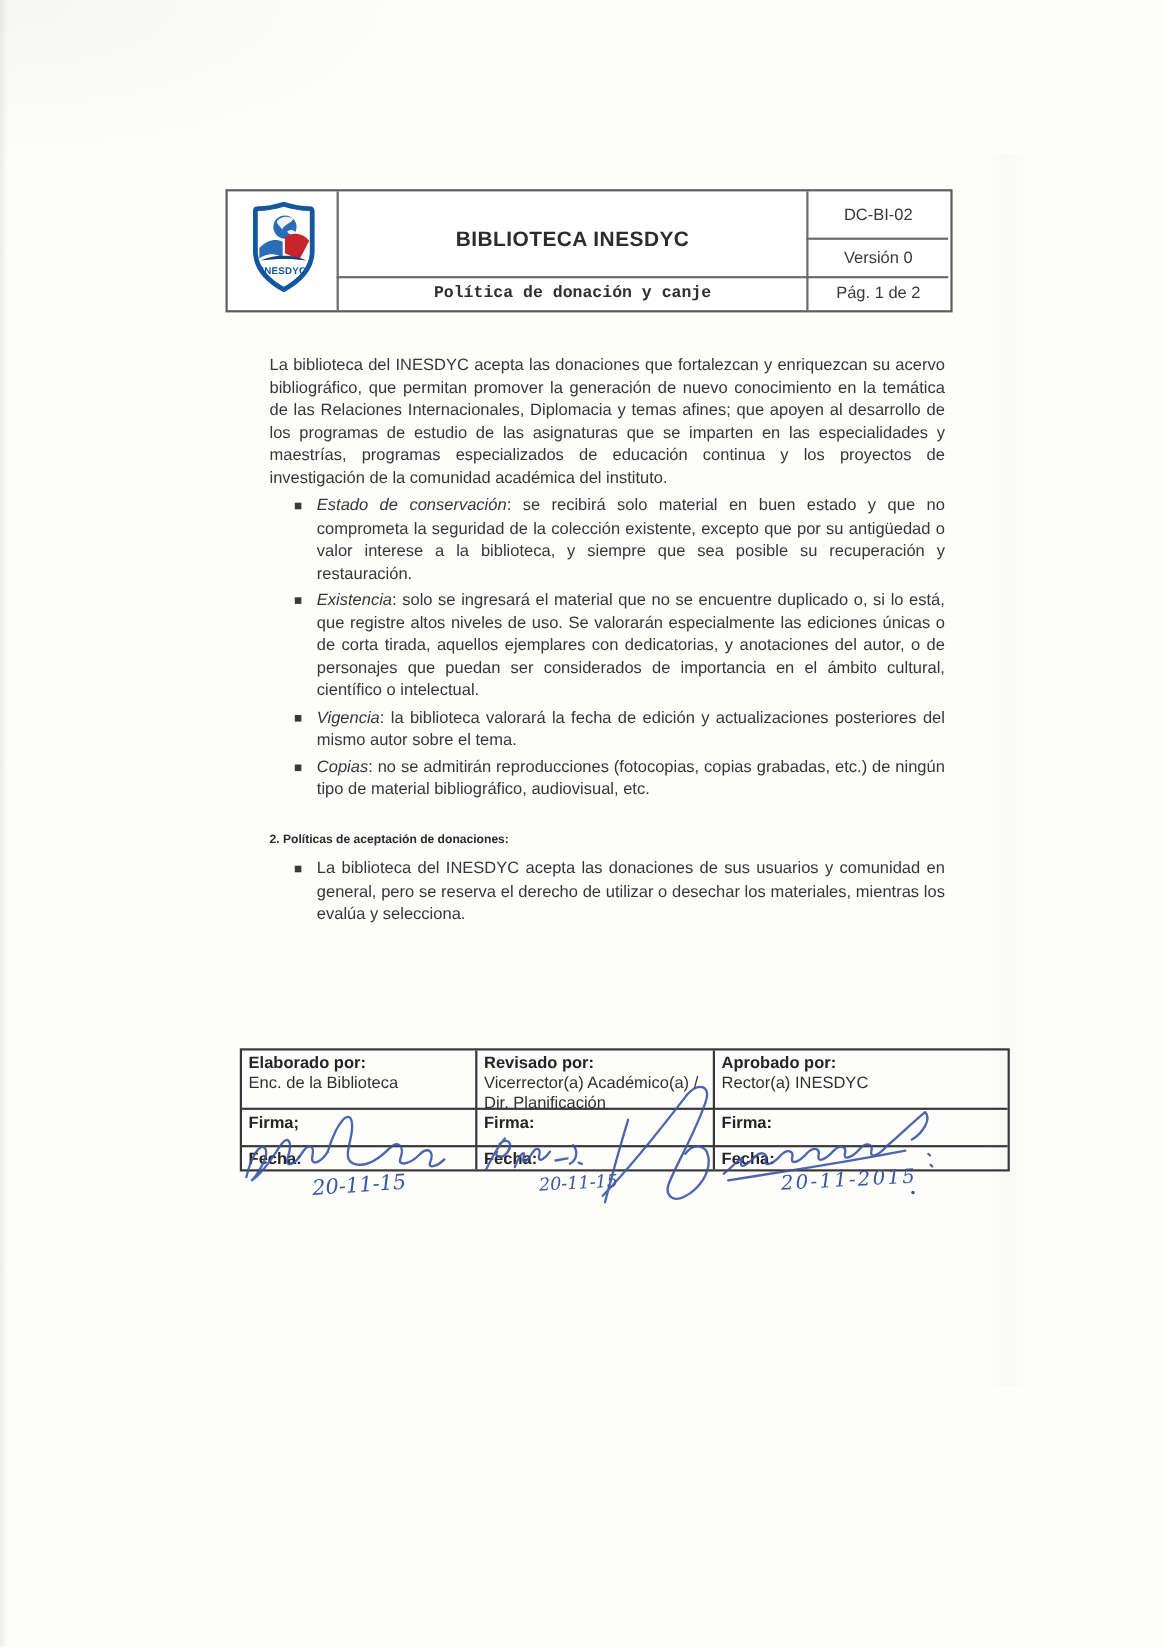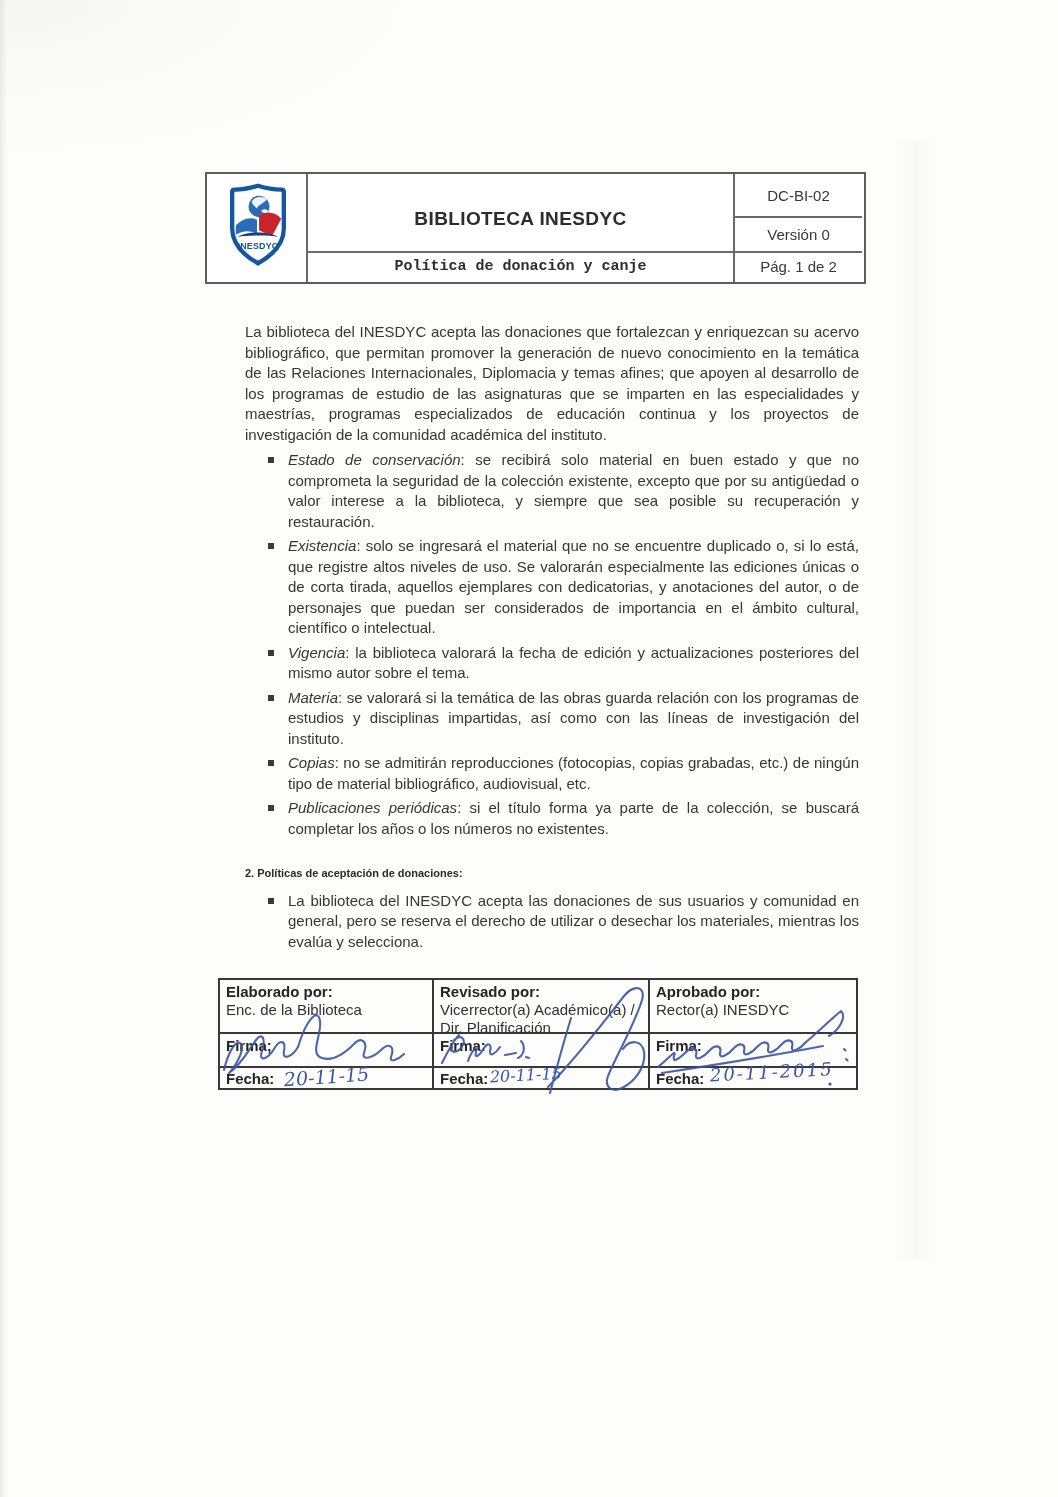--- a/index.html
+++ b/index.html
@@ -47,21 +47,21 @@
   .h1row{font-weight:bold;color:#2a2a2a;font-size:15.5px;margin:0 0 5px 0;}
   .h1row .hnum{display:inline-block;width:41px;padding-left:2px;box-sizing:border-box;}
   .h2row{font-weight:bold;color:#2a2a2a;font-size:11px;margin:24px 0 7px 0;}
   .bullet{position:relative;margin:0 0 4px 0;}
   .bullet .marker{position:absolute;left:23px;top:7px;width:6px;height:6px;background:#3a3a3a;}
   .bullet .btext{display:block;margin-left:43px;text-align:justify;}
   .bullet .term{font-style:italic;}
   .sec2-block .bullet{margin-bottom:0;}
 
   
-  .signoff{position:absolute;left:218px;top:978px;width:640px;height:112px;
+  .signoff{position:absolute;left:218px;top:953px;width:700px;height:112px;
     border:2px solid #383838;background:transparent;box-sizing:border-box;}
   .signoff .v1{position:absolute;left:212px;top:0;height:100%;border-left:2px solid #383838;}
   .signoff .v2{position:absolute;left:428px;top:0;height:100%;border-left:2px solid #383838;}
   .signoff .hA{position:absolute;left:0;top:52px;width:100%;border-top:2px solid #383838;}
   .signoff .hB{position:absolute;left:0;top:86px;width:100%;border-top:2px solid #383838;}
   .so-cell{position:absolute;box-sizing:border-box;padding:3px 6px;font-size:15px;color:#303030;line-height:18px;}
   .so-label{font-weight:bold;color:#242424;}
   .so-c0{left:0;width:212px;}
   .so-c1{left:214px;width:214px;}
   .so-c2{left:430px;width:208px;}
@@ -118,29 +118,21 @@
     <div class="bullet">
       <span class="marker"></span>
       <span class="btext"><span class="term">Existencia</span><span>: solo se ingresará el material que no se encuentre duplicado o, si lo está, que registre altos niveles de uso. Se valorarán especialmente las ediciones únicas o de corta tirada, aquellos ejemplares con dedicatorias, y anotaciones del autor, o de personajes que puedan ser considerados de importancia en el ámbito cultural, científico o intelectual.</span></span>
     </div>
     <div class="bullet">
       <span class="marker"></span>
       <span class="btext"><span class="term">Vigencia</span><span>: la biblioteca valorará la fecha de edición y actualizaciones posteriores del mismo autor sobre el tema.</span></span>
     </div>
     <div class="bullet">
       <span class="marker"></span>
-      <span class="btext"><span class="term">Materia</span><span>: se valorará si la temática de las obras guarda relación con los programas de estudios y disciplinas impartidas, así como con las líneas de investigación del instituto.</span></span>
-    </div>
-    <div class="bullet">
-      <span class="marker"></span>
       <span class="btext"><span class="term">Copias</span><span>: no se admitirán reproducciones (fotocopias, copias grabadas, etc.) de ningún tipo de material bibliográfico, audiovisual, etc.</span></span>
-    </div>
-    <div class="bullet">
-      <span class="marker"></span>
-      <span class="btext"><span class="term">Publicaciones periódicas</span><span>: si el título forma ya parte de la colección, se buscará completar los años o los números no existentes.</span></span>
     </div>
 
     <div class="sec2-block">
       <div class="h2row">2. Políticas de aceptación de donaciones:</div>
       <div class="bullet">
         <span class="marker"></span>
         <span class="btext">La biblioteca del INESDYC acepta las donaciones de sus usuarios y comunidad en general, pero se reserva el derecho de utilizar o desechar los materiales, mientras los evalúa y selecciona.</span>
       </div>
     </div>
   </div>

